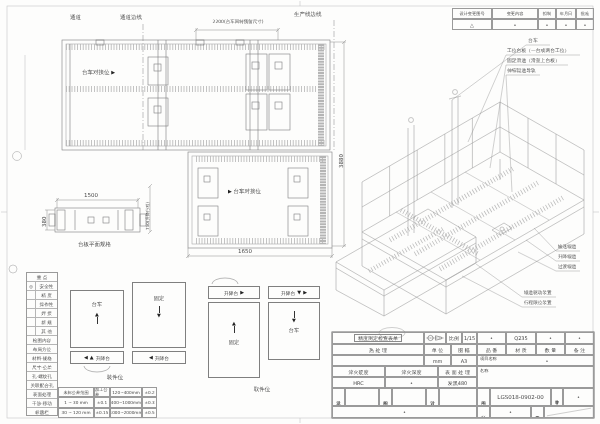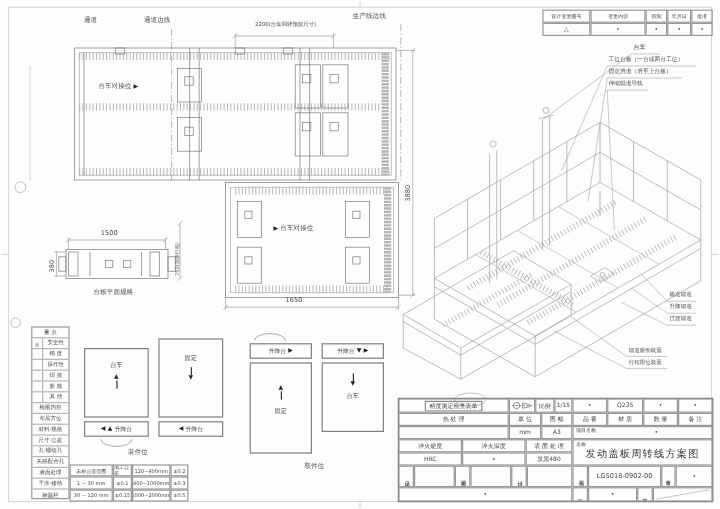--- a/index.html
+++ b/index.html
@@ -419,21 +419,20 @@
 <div class="c" style="left:477px;top:344px;width:29px;height:11px;">品 番</div>
 <div class="c" style="left:506px;top:344px;width:30px;height:11px;">材 质</div>
 <div class="c" style="left:536px;top:344px;width:29px;height:11px;">数 量</div>
 <div class="c" style="left:565px;top:344px;width:29px;height:11px;">备 注</div>
 <div class="c" style="left:477px;top:355px;width:117px;height:11px;justify-content:flex-start;">
   <span style="font-size:4.2px;margin:0 4px 4px 2px;">项目名称</span>
   <span style="flex:1;text-align:center;">•</span>
 </div>
 <div class="c" style="left:477px;top:366px;width:117px;height:22px;">
   <span style="position:absolute;left:2px;top:1px;font-size:4.2px;">名称</span>
-  <span style="font-size:8.5px;letter-spacing:1px;margin-top:4px;color:#333;">发动盖板周转线方案图</span>
 </div>
 <div class="c" style="left:477px;top:388px;width:13px;height:18px;">
       <span class="vtxt" style="font-size:4.6px;">图号</span>
     </div>
 <div class="c" style="left:490px;top:388px;width:61px;height:18px;font-size:5.5px;">LGS018-0902-00</div>
 <div class="c" style="left:551px;top:388px;width:12px;height:18px;">
       <span class="vtxt" style="font-size:3.8px;">管理号</span>
     </div>
 <div class="c" style="left:563px;top:388px;width:31px;height:18px;">•</div>
 <div class="c" style="left:477px;top:406px;width:13px;height:12px;">

